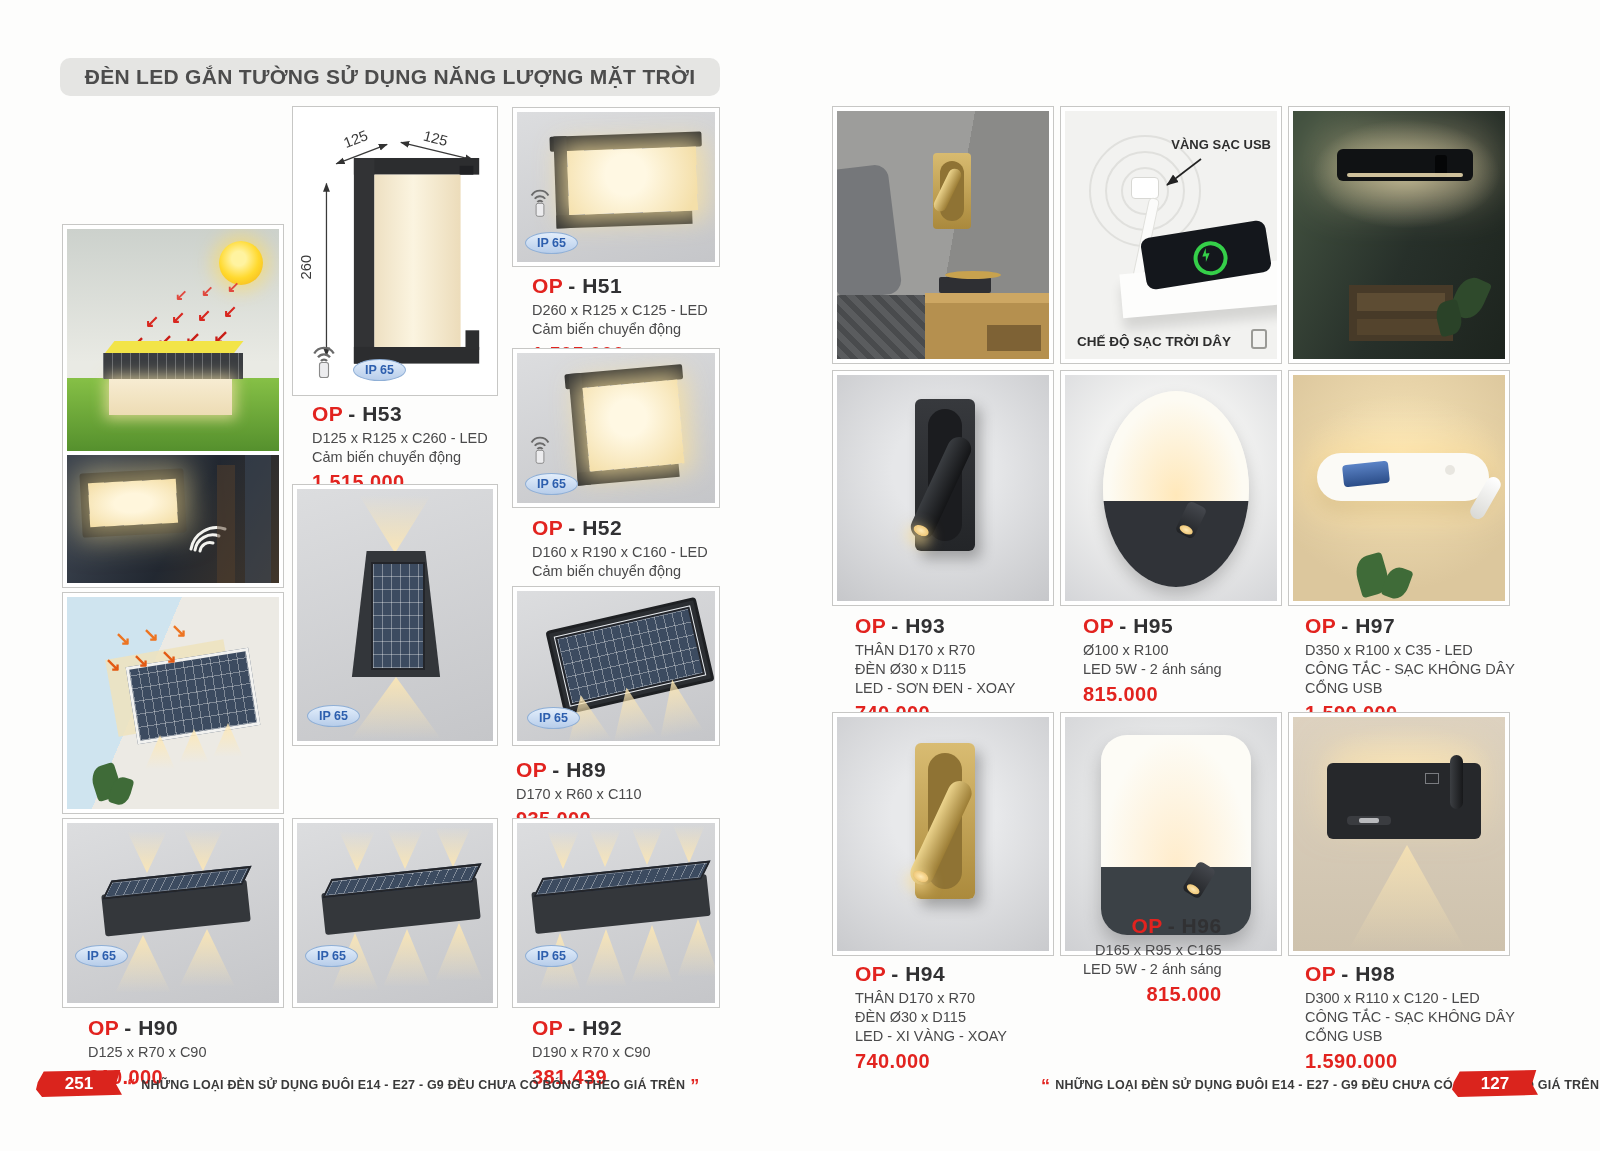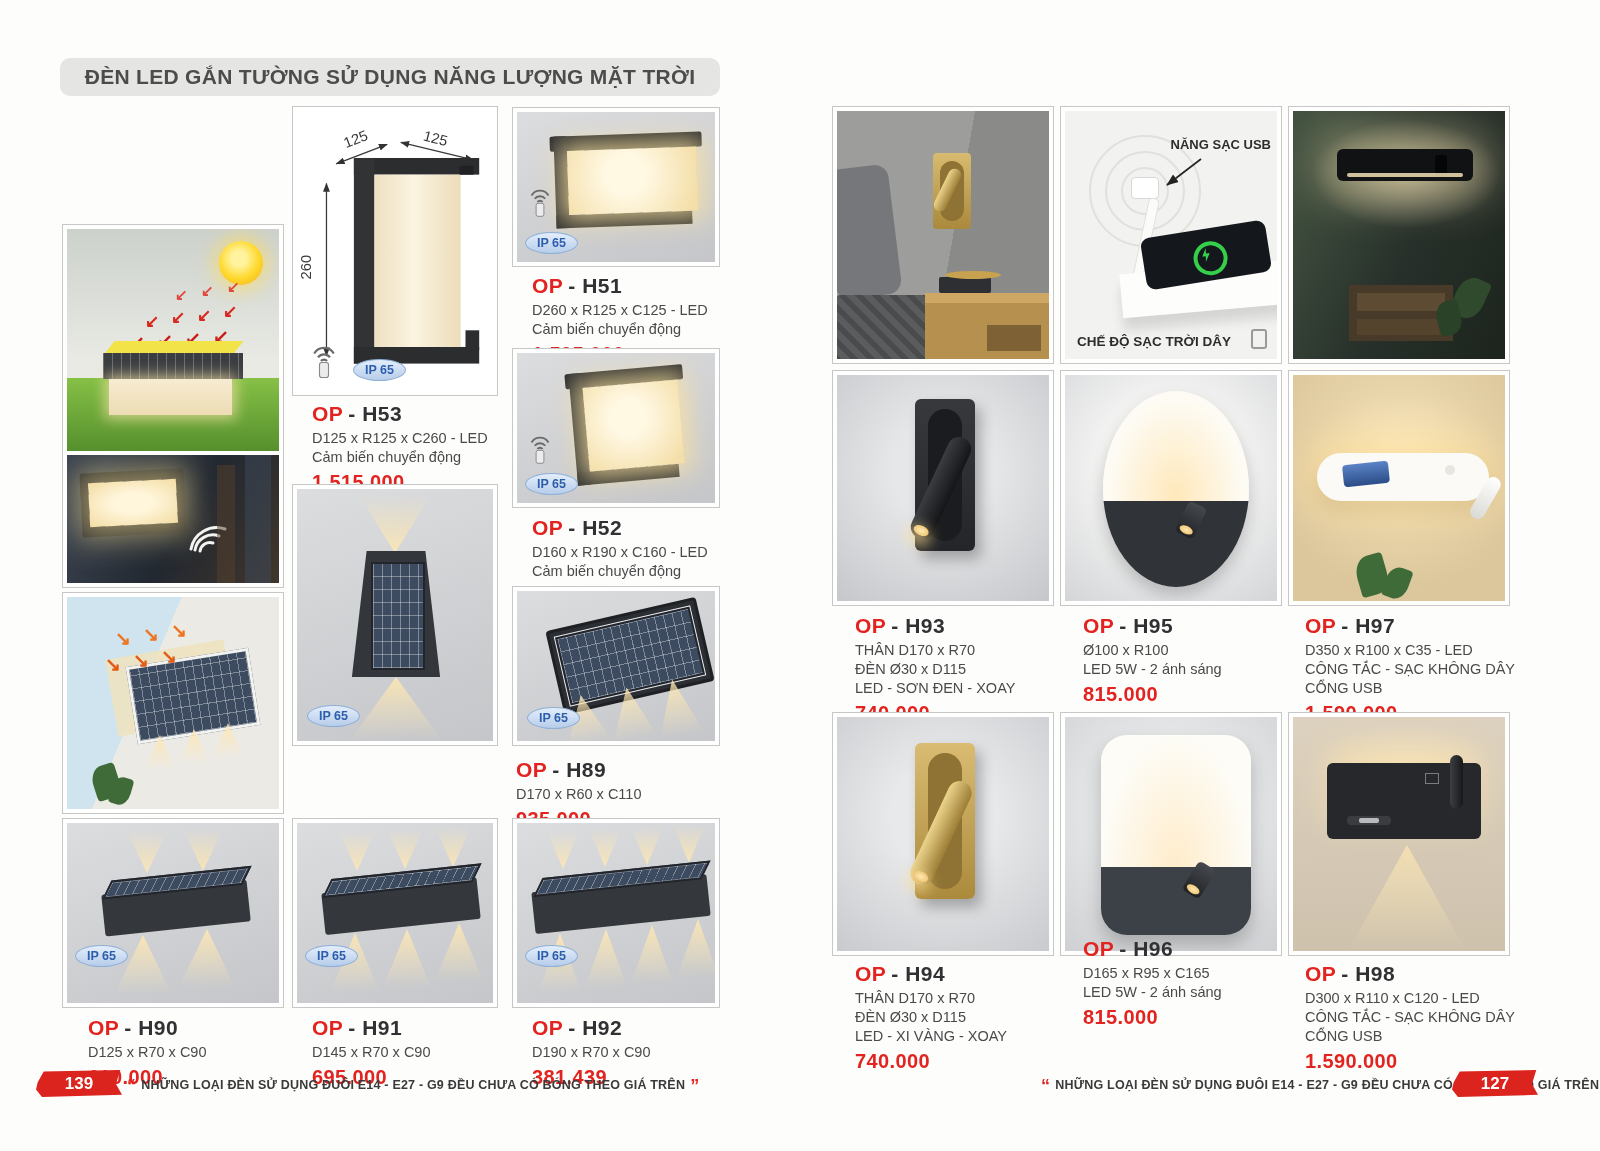--- a/index.html
+++ b/index.html
@@ -340,25 +340,20 @@
       <div class="cone-up" style="left:138px;top:4px;width:36px;height:40px;"></div>
       <div class="sbar" style="left:26px;top:62px;width:156px;height:42px;transform:rotate(-6deg);">
         <div class="topface gridface"></div>
       </div>
       <div class="cone-down" style="left:34px;top:110px;width:48px;height:58px;"></div>
       <div class="cone-down" style="left:86px;top:106px;width:48px;height:58px;"></div>
       <div class="cone-down" style="left:138px;top:100px;width:48px;height:58px;"></div>
       <div class="ip65" style="left:8px;bottom:36px;"><span>IP 65</span></div>
     </div>
   </div>
-  <div class="ptext" style="left:312px;top:1014px;">
-    <div class="pcode"><span class="brand">OP</span><span>- H91</span></div>
-    <div class="pspec">D145 x R70 x C90</div>
-    <div class="pprice">695.000</div>
-  </div>
 
   <div class="photo" style="left:512px;top:818px;width:208px;height:190px;">
     <div class="ph">
       <div class="cone-up" style="left:30px;top:8px;width:32px;height:38px;"></div>
       <div class="cone-up" style="left:72px;top:6px;width:32px;height:38px;"></div>
       <div class="cone-up" style="left:114px;top:4px;width:32px;height:38px;"></div>
       <div class="cone-up" style="left:156px;top:2px;width:32px;height:38px;"></div>
       <div class="sbar" style="left:16px;top:60px;width:176px;height:42px;transform:rotate(-6deg);">
         <div class="topface gridface"></div>
       </div>
@@ -369,21 +364,21 @@
       <div class="ip65" style="left:8px;bottom:36px;"><span>IP 65</span></div>
     </div>
   </div>
   <div class="ptext" style="left:532px;top:1014px;">
     <div class="pcode"><span class="brand">OP</span><span>- H92</span></div>
     <div class="pspec">D190 x R70 x C90</div>
     <div class="pprice">381.439</div>
   </div>
 
   <div class="tab" style="left:36px;top:1070px;">
-    <span>139</span>
+    <span>251</span>
   </div>
   <div class="qline" style="left:122px;top:1076px;">
     <span class="qm">“</span><span>NHỮNG LOẠI ĐÈN SỬ DỤNG ĐUÔI E14 - E27 - G9 ĐỀU CHƯA CÓ BÓNG THEO GIÁ TRÊN</span><span class="qm">”</span>
   </div>
 
 
   <div class="photo" style="left:832px;top:106px;width:222px;height:258px;">
     <div class="ph bed1">
       <div class="pillow" style="left:-8px;top:56px;width:66px;height:130px;transform:rotate(-7deg);"></div>
       <div style="position:absolute;left:-6px;bottom:-6px;width:120px;height:70px;background:repeating-linear-gradient(45deg,#5a5c5e 0 6px,#494b4d 6px 12px);border-radius:10px;"></div>
@@ -403,21 +398,21 @@
   <div class="photo" style="left:1060px;top:106px;width:222px;height:258px;">
     <div class="ph bed2">
       <div style="position:absolute;left:24px;top:24px;width:150px;height:150px;">
         <div class="rings" style="left:0;top:0;width:108px;height:108px;"></div>
         <div class="rings" style="left:16px;top:16px;width:76px;height:76px;"></div>
         <div class="rings" style="left:32px;top:32px;width:44px;height:44px;"></div>
         <div style="position:absolute;left:42px;top:42px;width:26px;height:20px;background:#fff;border:1px solid #d8d8d4;border-radius:4px;"></div>
         <div style="position:absolute;left:50px;top:62px;width:9px;height:96px;background:#fbfbfa;border:1px solid #e0e0dc;border-radius:5px;transform:rotate(12deg);"></div>
       </div>
       <div class="note" style="right:6px;top:26px;">
-        <span>NĂNG SẠC USB</span>
+        <span>VÀNG SẠC USB</span>
       </div>
       <svg width="44" height="34" style="position:absolute;left:96px;top:44px;" viewBox="0 0 44 34">
         <defs>
             <marker id="ah2" viewBox="0 0 8 8" markerWidth="8" markerHeight="8" refX="7" refY="3.5" orient="auto">
               <path d="M0,0.6 L7.6,3.5 L0,6.4 z" fill="#222"></path>
             </marker>
           </defs>
         <line x1="40" y1="4" x2="6" y2="30" stroke="#222" stroke-width="1.6" marker-end="url(#ah2)"></line>
       </svg>
       <div class="shelf2" style="left:56px;top:156px;width:168px;height:44px;transform:rotate(-5deg);"></div>
@@ -530,21 +525,21 @@
     </div>
   </div>
 
   <div class="ptext" style="left:855px;top:960px;">
     <div class="pcode"><span class="brand">OP</span><span>- H94</span></div>
     <div class="pspec">THÂN D170 x R70</div>
     <div class="pspec">ĐÈN Ø30 x D115</div>
     <div class="pspec">LED - XI VÀNG - XOAY</div>
     <div class="pprice">740.000</div>
   </div>
-  <div class="ptext" style="left:1083px;top:935px;">
+  <div class="ptext" style="left:1083px;top:912px;text-align:right;">
     <div class="pcode"><span class="brand">OP</span><span>- H96</span></div>
     <div class="pspec">D165 x R95 x C165</div>
     <div class="pspec">LED 5W - 2 ánh sáng</div>
     <div class="pprice">815.000</div>
   </div>
   <div class="ptext" style="left:1305px;top:960px;">
     <div class="pcode"><span class="brand">OP</span><span>- H98</span></div>
     <div class="pspec">D300 x R110 x C120 - LED</div>
     <div class="pspec">CÔNG TẮC - SẠC KHÔNG DÂY</div>
     <div class="pspec">CỔNG USB</div>

